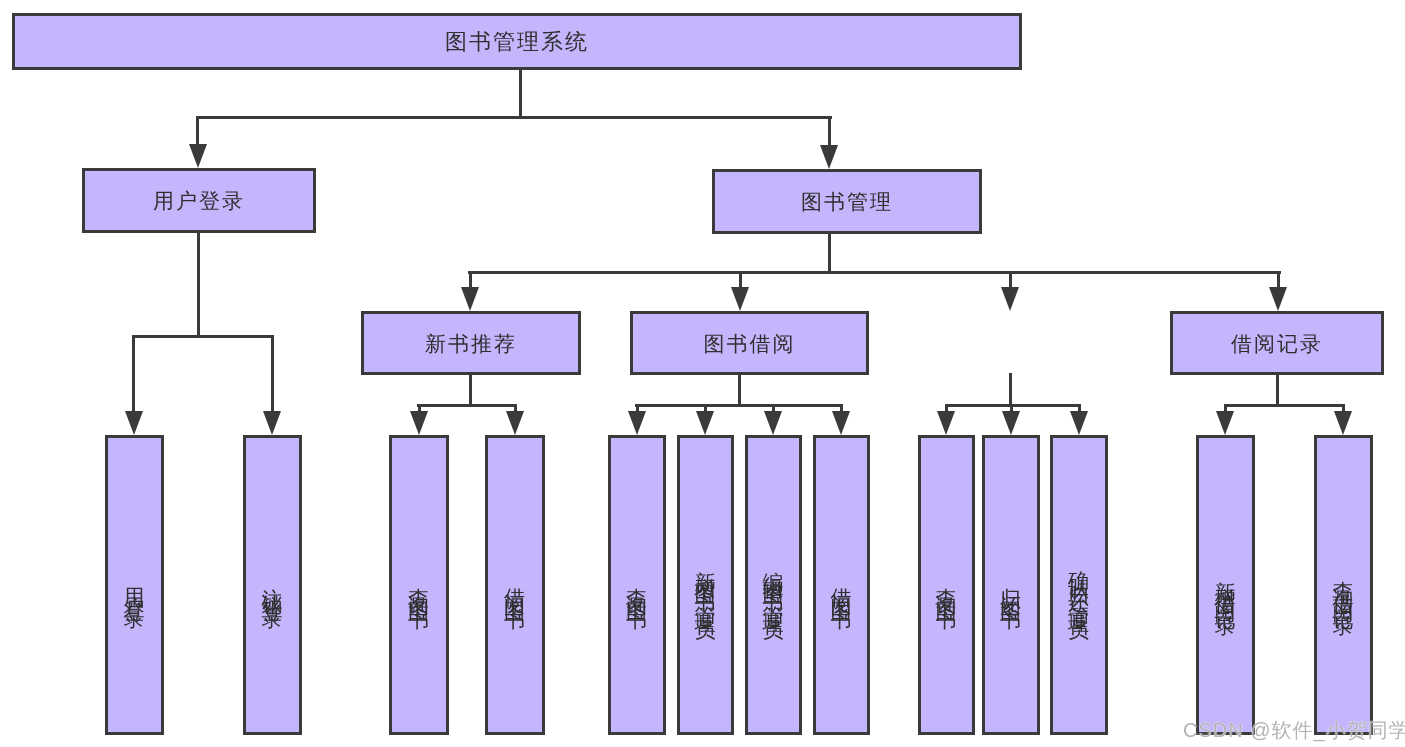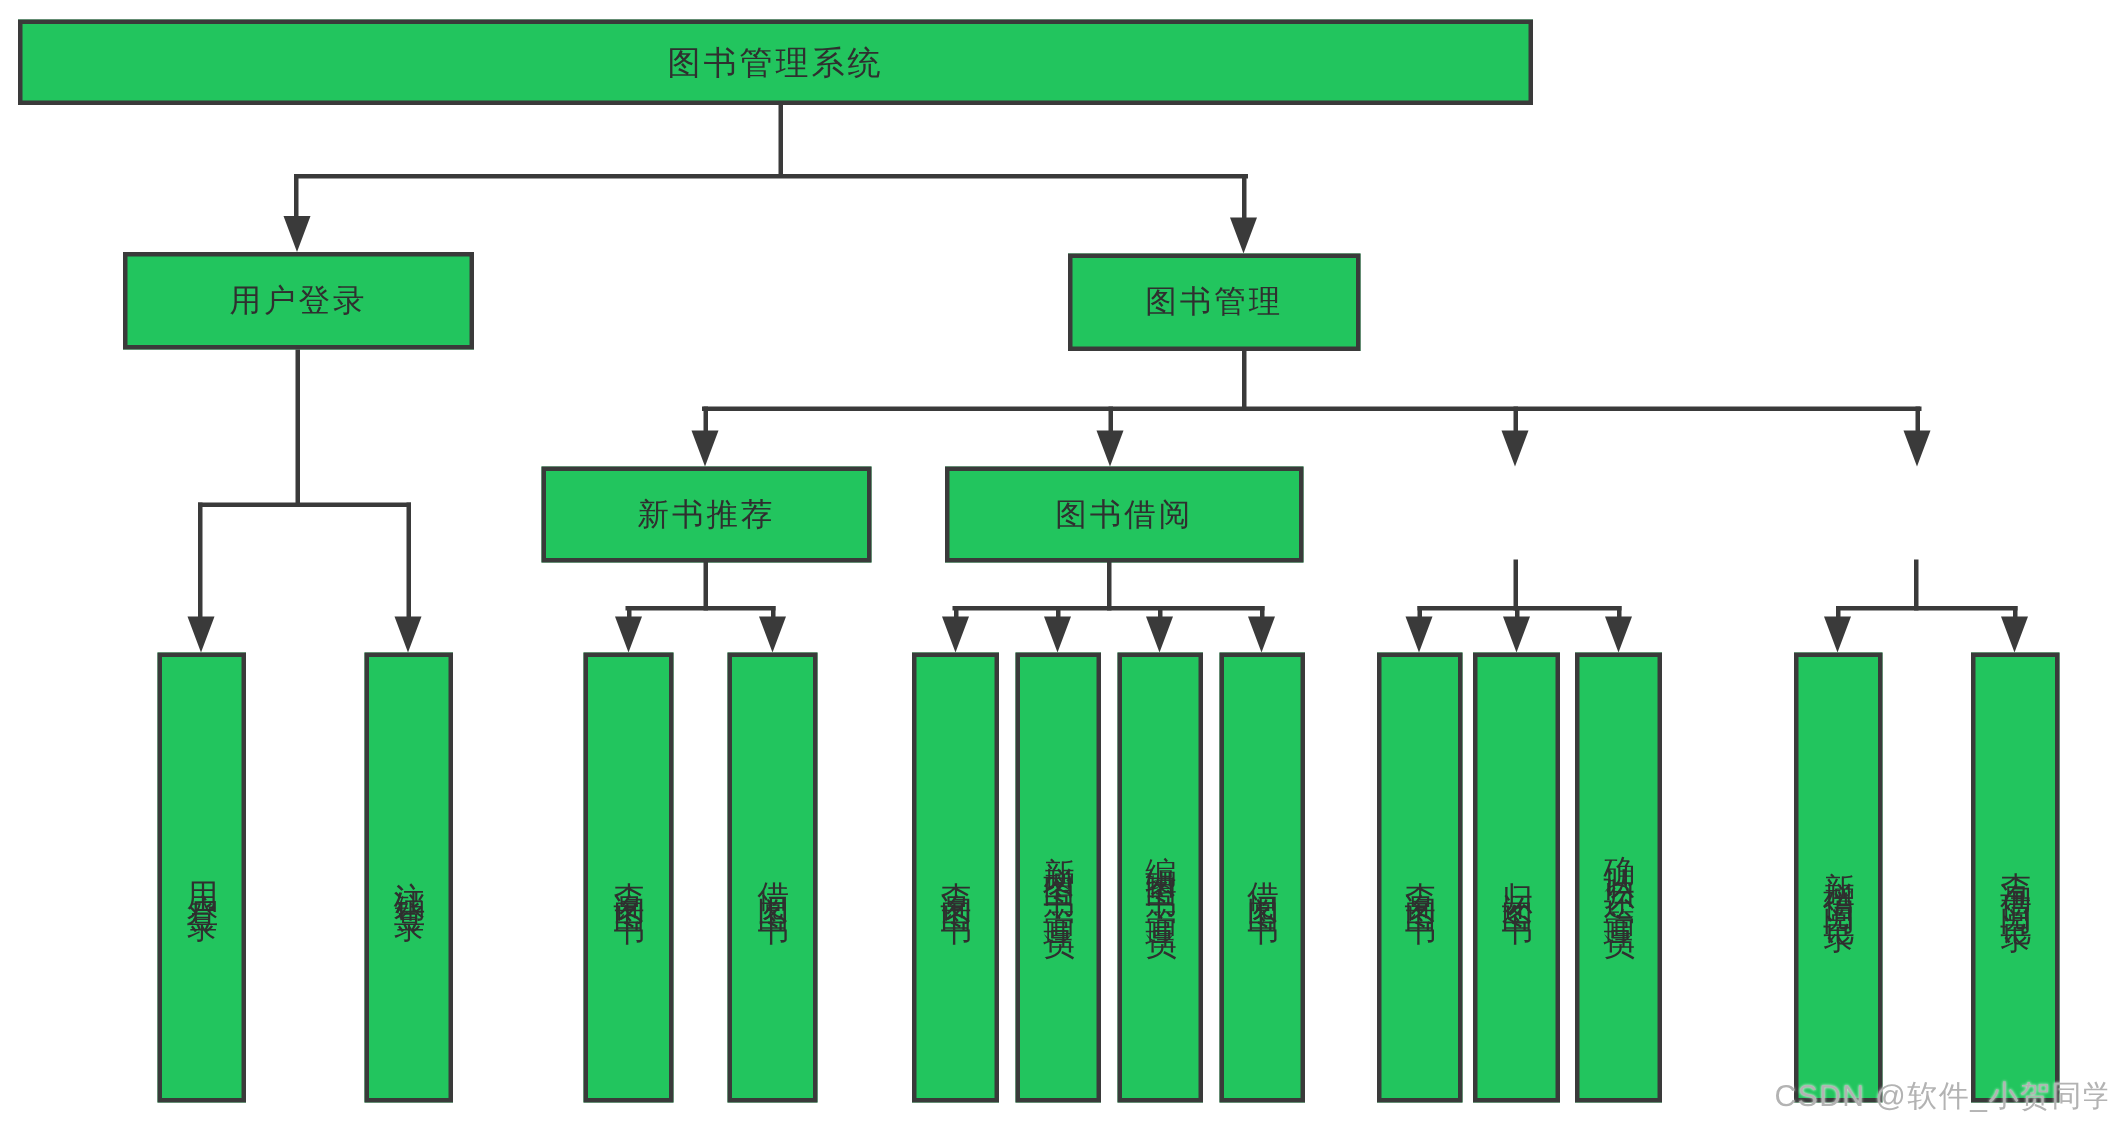--- a/index.html
+++ b/index.html
@@ -2,21 +2,21 @@
 <html><head>
 <meta charset="utf-8">
 <style>
   html, body { margin:0; padding:0; background:#ffffff; }
   .stage {
     position:relative; width:1405px; height:747px; background:#ffffff;
     font-family:"Liberation Sans", sans-serif; overflow:hidden;
   }
   .box {
     position:absolute; box-sizing:border-box;
-    border:3px solid #3a3a3a; background:#22c55e;
+    border:3px solid #3a3a3a; background:#c4b5fd;
     display:flex; align-items:center; justify-content:center;
     color:#2f2f2f; font-size:21px; letter-spacing:2px; line-height:1;
   }
   .vbox {
     writing-mode:vertical-rl; text-orientation:mixed;
     letter-spacing:7px; font-size:21px; padding:6px 0;
   }
   .hl { position:absolute; height:3px; background:#3a3a3a; }
   .vl { position:absolute; width:3px;  background:#3a3a3a; }
   .ar {
@@ -37,21 +37,21 @@
   <div class="box" style="left:12px;top:13px;width:1010px;height:57px;font-size:22px;">图书管理系统</div>
 
   <div class="vl" style="left:519px;top:70px;height:47px;"></div>
   <div class="hl" style="left:196px;top:116px;width:636px;"></div>
   <div class="vl" style="left:196px;top:116px;height:30px;"></div>
   <div class="ar" style="left:189px;top:144px;"></div>
   <div class="vl" style="left:828px;top:116px;height:30px;"></div>
   <div class="ar" style="left:820px;top:145px;"></div>
 
   <div class="box" style="left:82px;top:168px;width:234px;height:65px;">用户登录</div>
-  <div class="box" style="left:712px;top:169px;width:195px;height:65px;">图书管理</div>
+  <div class="box" style="left:712px;top:169px;width:270px;height:65px;">图书管理</div>
 
   <div class="vl" style="left:197px;top:233px;height:103px;"></div>
   <div class="hl" style="left:132px;top:335px;width:142px;"></div>
   <div class="vl" style="left:132px;top:335px;height:78px;"></div>
   <div class="ar" style="left:125px;top:411px;"></div>
   <div class="vl" style="left:271px;top:335px;height:78px;"></div>
   <div class="ar" style="left:263px;top:411px;"></div>
 
   <div class="vl" style="left:828px;top:234px;height:40px;"></div>
   <div class="hl" style="left:468px;top:271px;width:813px;"></div>
@@ -59,20 +59,21 @@
   <div class="ar" style="left:461px;top:287px;"></div>
   <div class="vl" style="left:739px;top:271px;height:18px;"></div>
   <div class="ar" style="left:731px;top:287px;"></div>
   <div class="vl" style="left:1009px;top:271px;height:18px;"></div>
   <div class="ar" style="left:1001px;top:287px;"></div>
   <div class="vl" style="left:1277px;top:271px;height:18px;"></div>
   <div class="ar" style="left:1269px;top:287px;"></div>
 
   <div class="box" style="left:361px;top:311px;width:220px;height:64px;">新书推荐</div>
   <div class="box" style="left:630px;top:311px;width:239px;height:64px;">图书借阅</div>
+  <div class="box" style="left:1170px;top:311px;width:214px;height:64px;">借阅记录</div>
 
   <div class="vl" style="left:469px;top:373px;height:34px;"></div>
   <div class="hl" style="left:417px;top:404px;width:100px;"></div>
   <div class="vl" style="left:418px;top:404px;height:10px;"></div>
   <div class="ar" style="left:410px;top:411px;"></div>
   <div class="vl" style="left:514px;top:404px;height:10px;"></div>
   <div class="ar" style="left:506px;top:411px;"></div>
 
   <div class="vl" style="left:738px;top:373px;height:34px;"></div>
   <div class="hl" style="left:635px;top:404px;width:208px;"></div>

